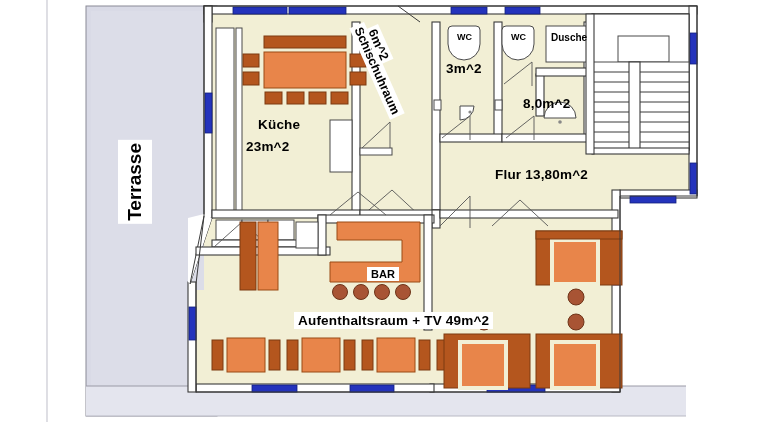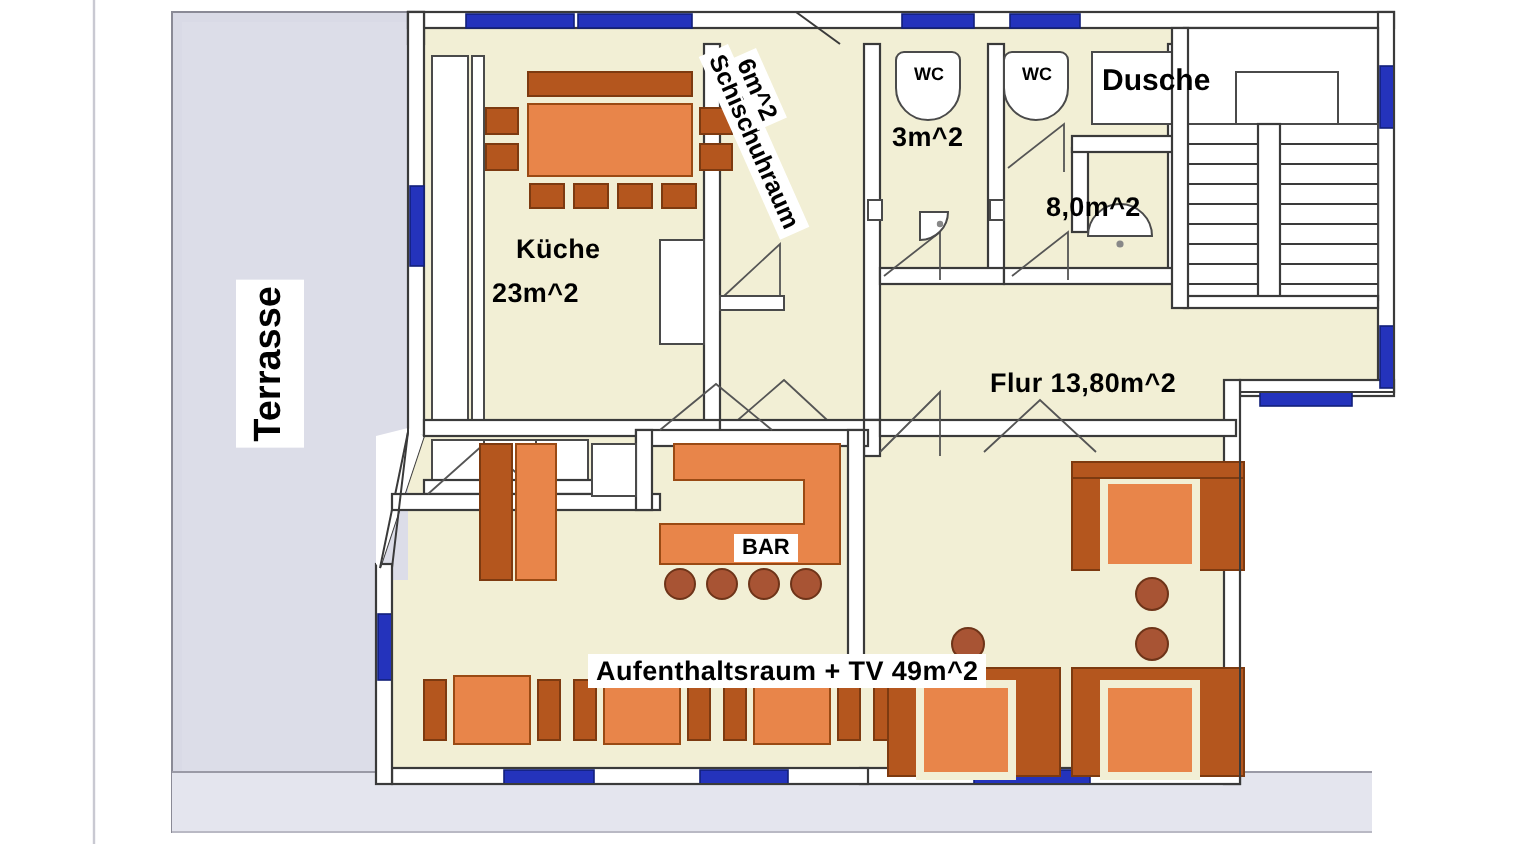--- a/index.html
+++ b/index.html
@@ -308,25 +308,25 @@
   <div class="lbl room-name" style="left:258px;top:117px;">Küche</div>
   <div class="lbl room-name" style="left:246px;top:139px;">23m^2</div>
 
   <div style="position:absolute;left:364px;top:22px;width:72px;height:110px;">
     <div class="lbl lbl-white room-name-sm" style="left:0;top:0;transform:rotate(66deg);transform-origin:left top;padding:1px 3px;">Schischuhraum</div>
     <div class="lbl lbl-white room-name-sm" style="left:14px;top:2px;transform:rotate(66deg);transform-origin:left top;padding:1px 3px;">6m^2</div>
   </div>
 
   <div class="lbl tiny" style="left:457px;top:32px;">WC</div>
   <div class="lbl tiny" style="left:511px;top:32px;">WC</div>
-  <div class="lbl tiny" style="left:551px;top:32px;font-size:15px;">Dusche</div>
+  <div class="lbl tiny" style="left:551px;top:32px;font-size:10px;">Dusche</div>
 
   <div class="lbl room-name" style="left:446px;top:61px;">3m^2</div>
   <div class="lbl room-name" style="left:523px;top:96px;">8,0m^2</div>
-  <div class="lbl room-name" style="left:495px;top:167px;margin-top:17px;">Flur  13,80m^2</div>
-
-  <div class="lbl lbl-white room-name" style="left:294px;top:312px;padding:1px 4px;margin-top:15px;">Aufenthaltsraum  +  TV  49m^2</div>
+  <div class="lbl room-name" style="left:495px;top:167px;">Flur  13,80m^2</div>
+
+  <div class="lbl lbl-white room-name" style="left:294px;top:312px;padding:1px 4px;">Aufenthaltsraum  +  TV  49m^2</div>
 
   <div class="lbl lbl-white tiny" style="left:367px;top:267px;font-size:11px;padding:1px 4px;">BAR</div>
 
   <div class="lbl lbl-white terrasse" style="left:118px;top:140px;padding:3px 6px;writing-mode:vertical-rl;transform:rotate(180deg);">Terrasse</div>
 
 </div>
 
 </body></html>

